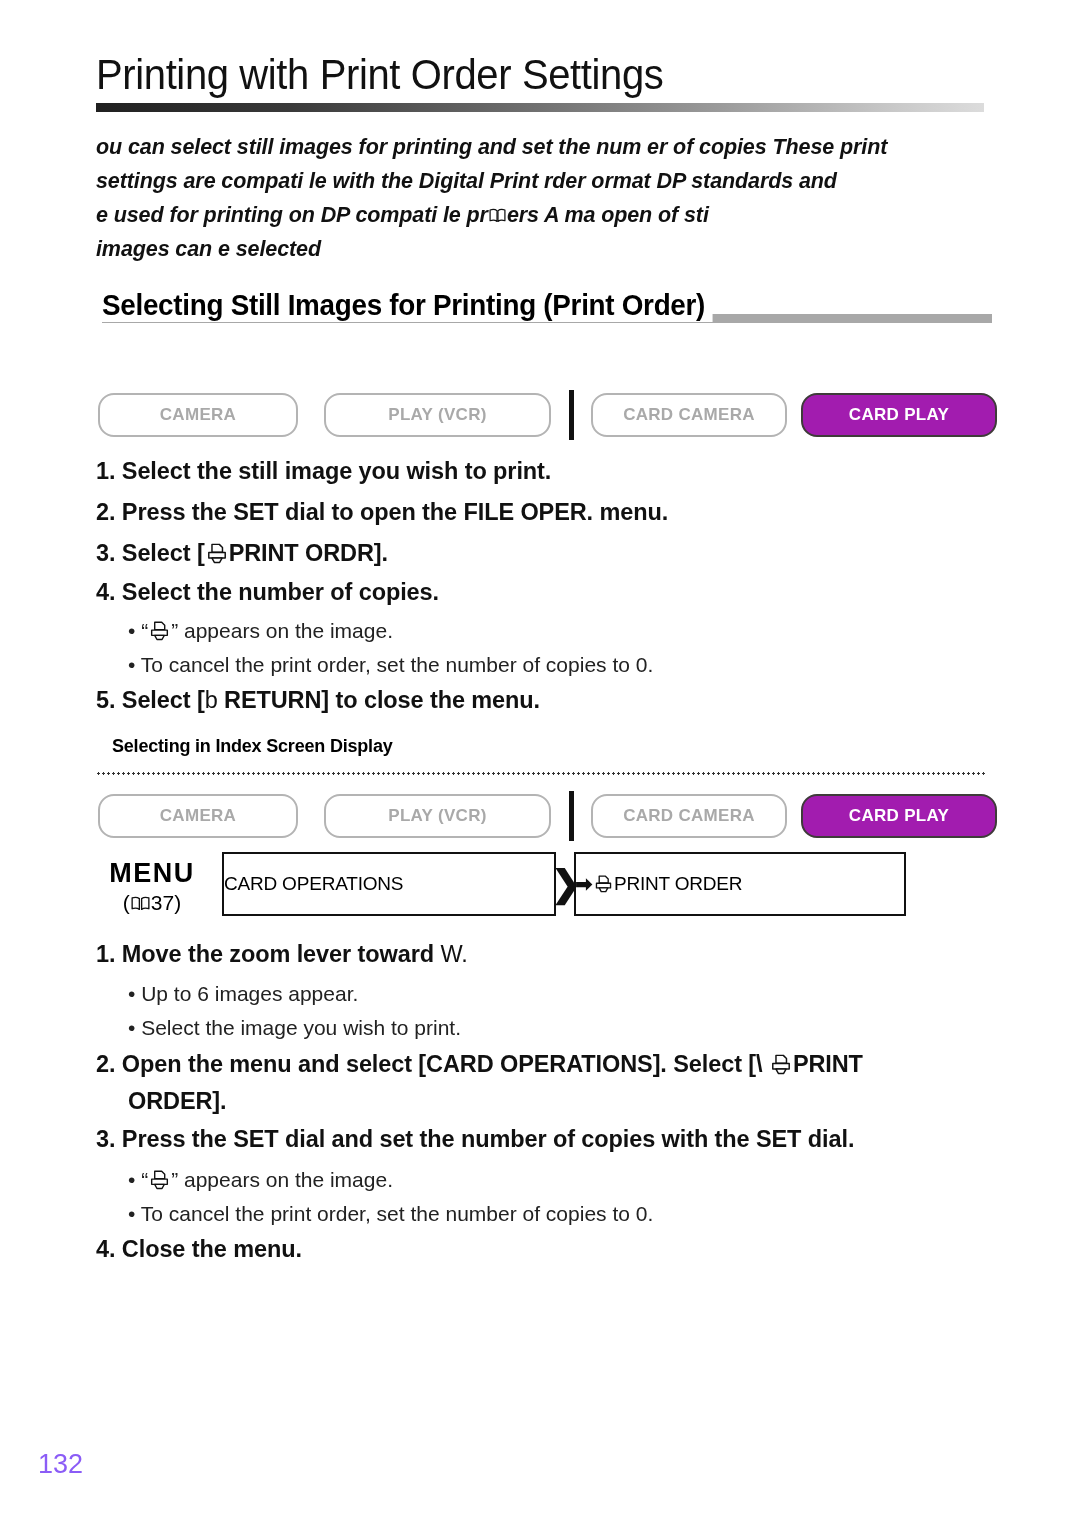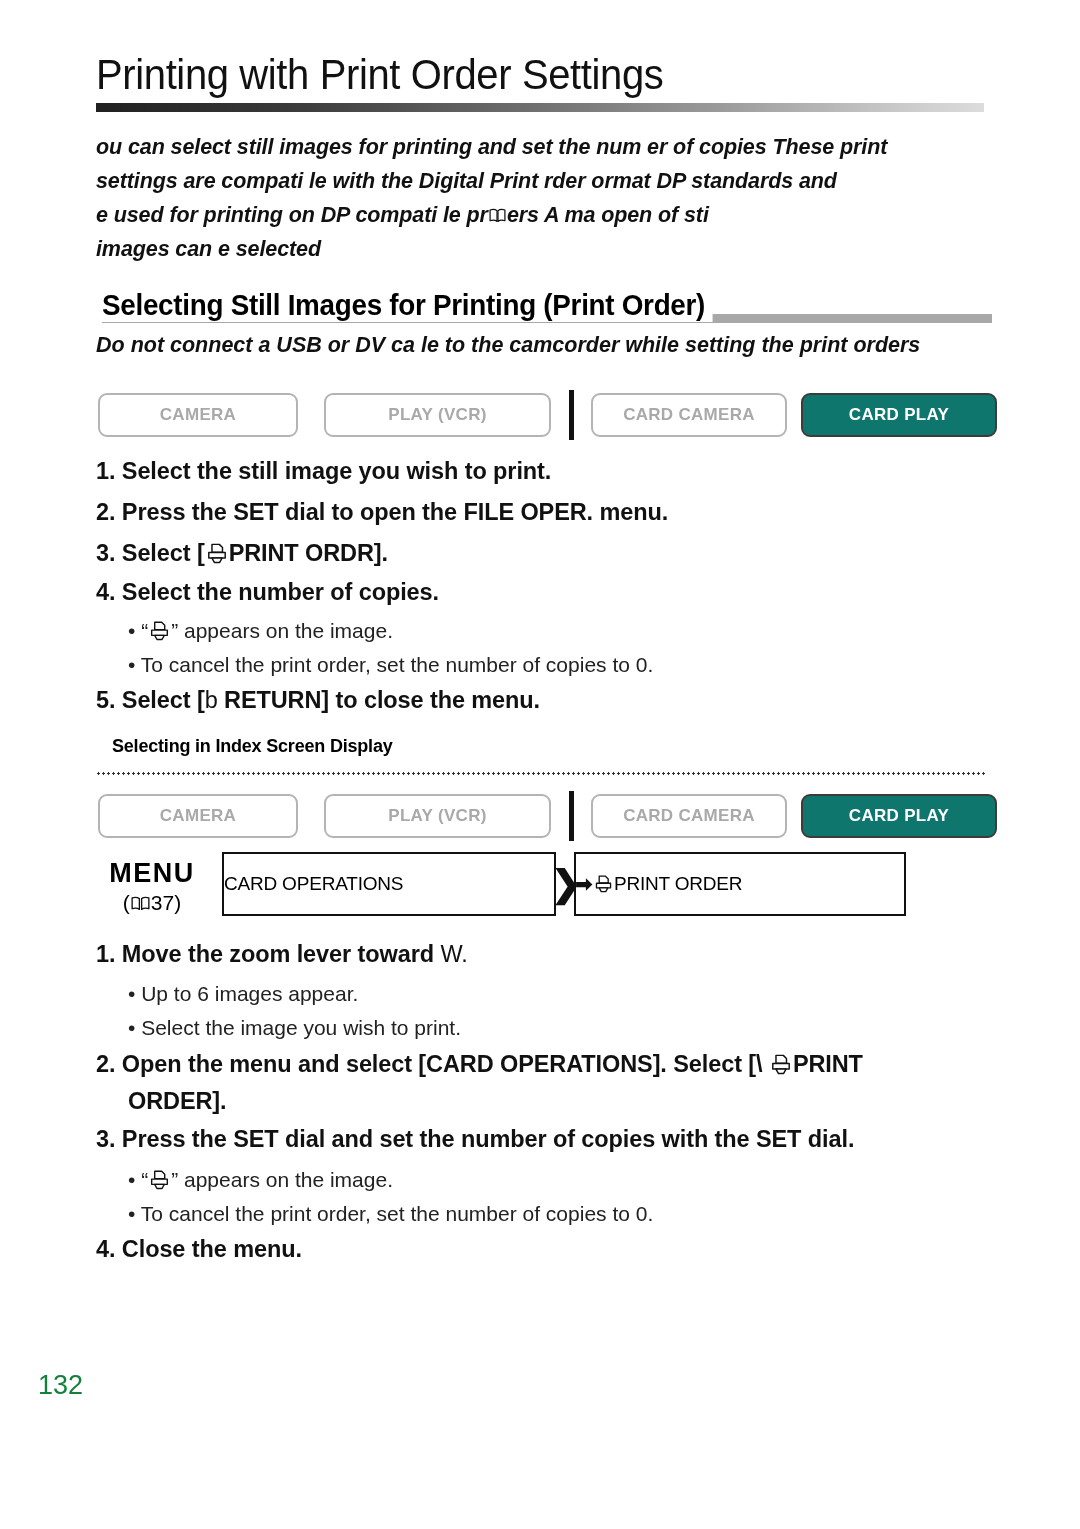--- a/index.html
+++ b/index.html
@@ -109,37 +109,37 @@
   
   .modes {
     position: absolute;
     left: 98px;
     display: flex;
     align-items: center;
   }
   .mode-btn {
     height: 44px;
     border: 2px solid #b4b4b4;
-    border-radius: 9px;
+    border-radius: 16px;
     color: #a9a9a9;
     font-size: 17px;
     font-weight: bold;
     letter-spacing: 0.3px;
     display: flex;
     align-items: center;
     justify-content: center;
     background: #ffffff;
     box-sizing: border-box;
     font-family: "Liberation Sans Narrow", "Liberation Sans", sans-serif;
   }
   .mode-btn.w1 { width: 200px; }
   .mode-btn.w2 { width: 227px; }
   .mode-btn.w3 { width: 196px; }
   .mode-btn.active {
-    background: #0f766e;
+    background: #a21caf;
     border-color: #3f3b3a;
     color: #ffffff;
   }
   .mode-gap-a { width: 26px; }
   .mode-divider {
     width: 5px;
     height: 50px;
     background: #111;
     margin: 0 17px 0 18px;
   }
@@ -250,24 +250,24 @@
     vertical-align: -3px;
   }
   .ico svg { display: block; }
 
   .printer-inline { margin: 0 1px; }
 
   
   .page-num {
     position: absolute;
     left: 38px;
-    top: 1370px;
+    top: 1449px;
     font-size: 27px;
     font-weight: 400;
-    color: #15803d;
+    color: #8b5cf6;
     font-family: "Liberation Sans Narrow", "Liberation Sans", sans-serif;
   }
 </style>
 </head>
 <body>
 
 <div class="page">
 
   <div class="title">Printing with Print Order Settings</div>
   <div class="title-rule"></div>
@@ -280,21 +280,20 @@
             <path d="M17.8 4.2c-2.6-0.9-5.2-0.9-7.3 0.7v11.3c2.1-1.6 4.7-1.6 7.3-0.7z" fill="#fff" stroke="#111" stroke-width="1.3" stroke-linejoin="round"></path>
           </svg></span><span>ers                  A ma  open of        sti</span></div>
     <div>images can   e selected</div>
   </div>
 
   <div class="section-head-wrap">
     <div class="section-head-bar"></div>
     <div class="section-head">Selecting Still Images for Printing (Print Order)</div>
   </div>
 
-  <div class="warning">Do not connect a USB or DV ca  le to the camcorder while setting the print orders</div>
 
   <div class="modes" id="modes-1" style="top:390px;">
     <div class="mode-btn w1">CAMERA</div>
     <div class="mode-gap-a"></div>
     <div class="mode-btn w2">PLAY (VCR)</div>
     <div class="mode-divider"></div>
     <div class="mode-btn w3">CARD CAMERA</div>
     <div class="mode-gap-b"></div>
     <div class="mode-btn w3 active">CARD PLAY</div>
   </div>

